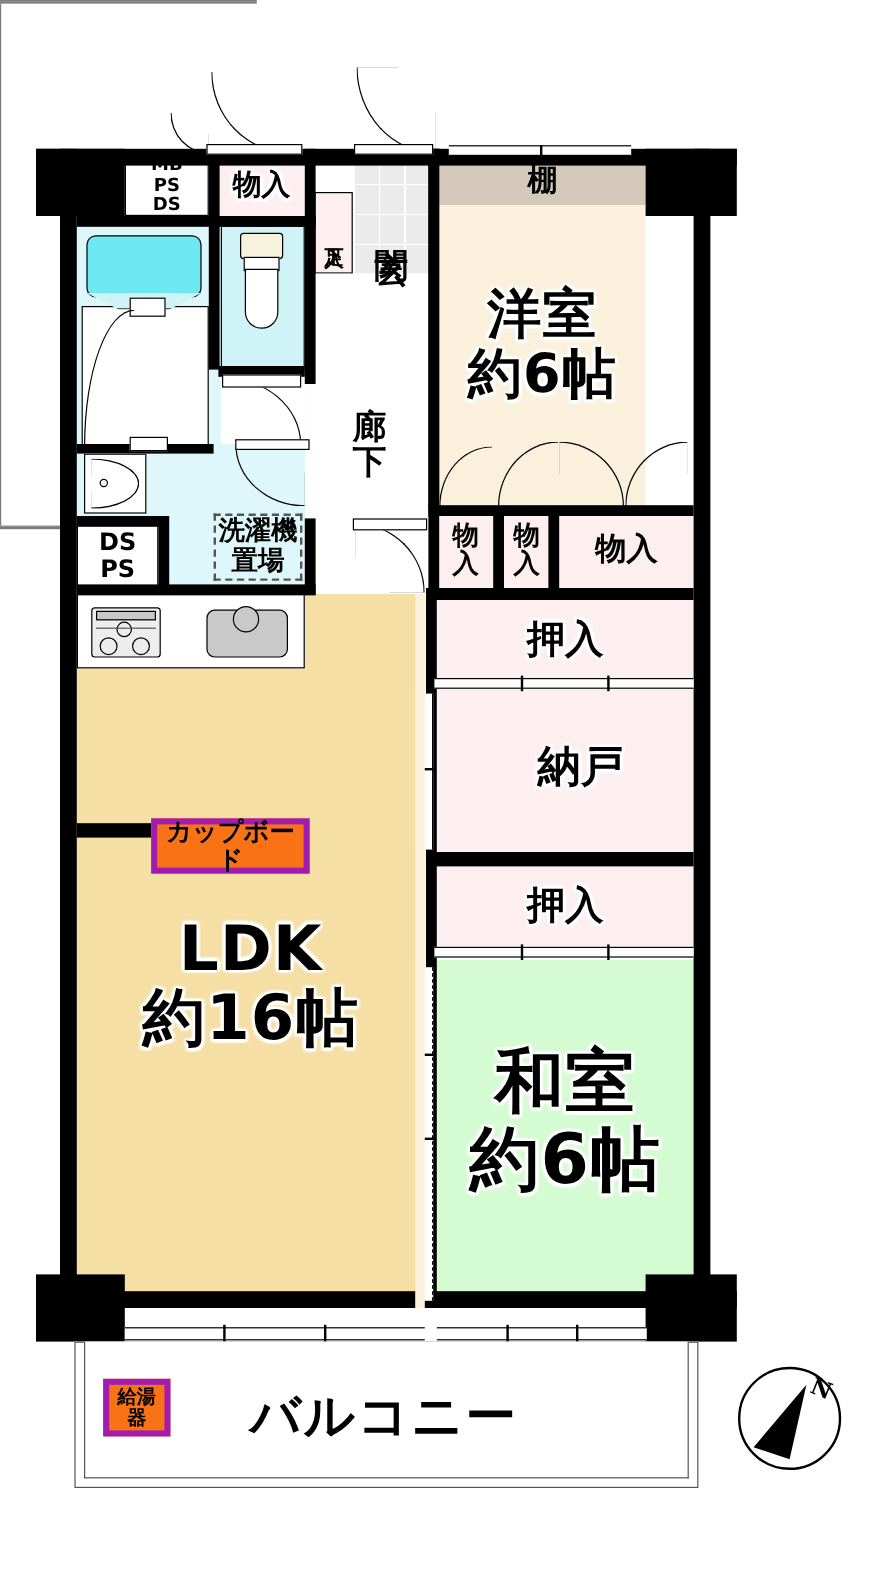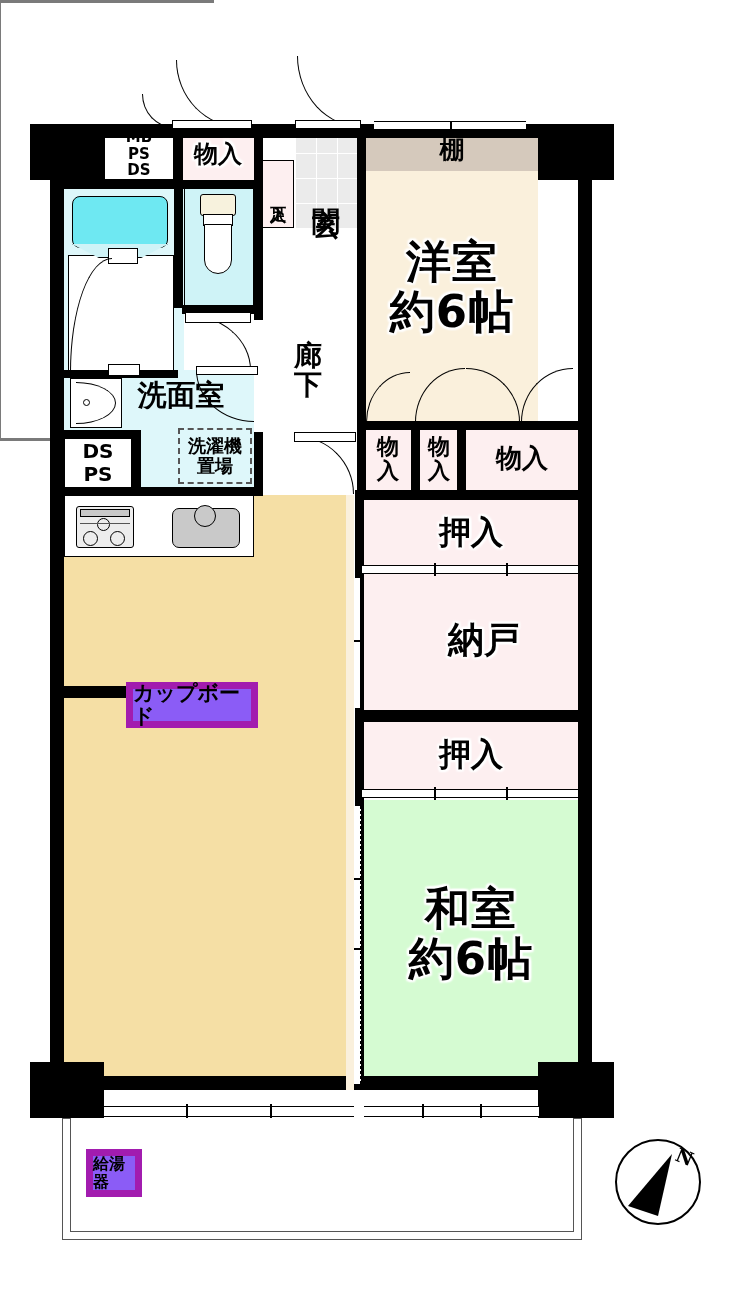--- a/index.html
+++ b/index.html
@@ -41,24 +41,24 @@
   .lab.plain{text-shadow:none;}
   .vert{writing-mode:vertical-rl;text-orientation:upright;}
   .big{font-size:43px;font-weight:700;letter-spacing:1px;}
   .med{font-size:30px;font-weight:700;}
   .sml{font-size:21px;font-weight:700;}
   .tiny{font-size:14px;font-weight:700;}
   
   .boxlab{
     position:absolute;
     box-sizing:border-box;
-    background:#8b5cf6;
-    border:7px solid #a21caf;
+    background:#f97316;
+    border:5px solid #a21caf;
     display:flex;align-items:center;justify-content:center;
-    color:#000;text-align:left;line-height:1.1;
+    color:#000;text-align:center;line-height:1.1;
   }
   .dashbox{
     position:absolute;box-sizing:border-box;
     border:2px dashed #555;
     display:flex;align-items:center;justify-content:center;
     color:#000;text-align:center;line-height:1.12;
     white-space:pre-line;
   }
   
   .swing{position:absolute;box-sizing:border-box;border:1.6px solid #000;background:transparent;}
@@ -279,26 +279,25 @@
   <div class="lab sml" style="left:182px;top:128px;width:72px;height:52px;font-size:24px;">物入</div>
 
   <div class="lab vert plain" style="left:262px;top:160px;width:32px;height:68px;font-size:16px;font-weight:600;">下足入</div>
 
   <div class="lab vert plain med" style="left:300px;top:140px;width:52px;height:92px;font-size:28px;">玄関</div>
 
   <div class="lab plain med" style="left:275px;top:330px;width:66px;height:80px;font-size:28px;line-height:1.05;">廊
 下</div>
 
 
-  <div class="lab plain med" style="left:108px;top:372px;width:146px;height:46px;font-size:29px;">洗面室</div>
 
   <div class="lab plain" style="left:64px;top:437px;width:68px;height:52px;font-size:20px;font-weight:600;line-height:1.15;">DS
 PS</div>
 
-  <div class="dashbox" style="left:178px;top:428px;width:74px;height:56px;font-size:18px;font-weight:600;">
+  <div class="dashbox" style="left:178px;top:428px;width:74px;height:56px;font-size:22px;font-weight:600;">
      <span>洗濯機
 置場</span>
   </div>
 
   <div class="lab plain sml" style="left:366px;top:128px;width:172px;height:43px;font-size:25px;">棚</div>
 
   <div class="lab big" style="left:366px;top:232px;width:172px;height:110px;font-size:45px;line-height:1.12;">洋室
 約6帖</div>
 
   <div class="lab plain" style="left:364px;top:428px;width:48px;height:62px;font-size:22px;font-weight:700;line-height:1.1;">物
@@ -306,28 +305,31 @@
   <div class="lab plain" style="left:420px;top:428px;width:38px;height:62px;font-size:22px;font-weight:700;line-height:1.1;">物
 入</div>
   <div class="lab plain" style="left:466px;top:428px;width:112px;height:62px;font-size:26px;font-weight:700;">物入</div>
 
   <div class="lab med" style="left:364px;top:502px;width:214px;height:62px;font-size:32px;">押入</div>
 
   <div class="lab med" style="left:364px;top:608px;width:240px;height:64px;font-size:36px;">納戸</div>
 
   <div class="lab med" style="left:364px;top:724px;width:214px;height:62px;font-size:32px;">押入</div>
 
-  <div class="lab big" style="left:364px;top:878px;width:214px;height:112px;font-size:45px;line-height:1.12;">和室
+  <div class="lab big" style="left:364px;top:878px;width:214px;height:112px;font-size:58px;line-height:1.12;">和室
 約6帖</div>
 
   <div class="boxlab" style="left:126px;top:682px;width:132px;height:46px;font-size:21px;font-weight:700;">
      <span>カップボード</span>
   </div>
 
-
+  <div class="lab big" style="left:68px;top:760px;width:282px;height:120px;font-size:52px;line-height:1.12;">LDK
+約16帖</div>
+
+  <div class="lab plain" style="left:160px;top:1152px;width:320px;height:56px;font-size:42px;font-weight:700;letter-spacing:2px;">バルコニー</div>
 
   <div id="compass" style="left:612px;top:1136px;width:92px;height:92px;">
     <svg width="92" height="92" viewBox="0 0 92 92">
       <circle cx="46" cy="46" r="42" fill="#ffffff" stroke="#000" stroke-width="2"></circle>
       <polygon points="60,18 46,80 16,70" fill="#000000"></polygon>
       <text x="62" y="24" font-family="DejaVu Serif, serif" font-size="19" font-weight="700" fill="#000" transform="rotate(22 62 24)">N</text>
     </svg>
   </div>
 
 </div>

